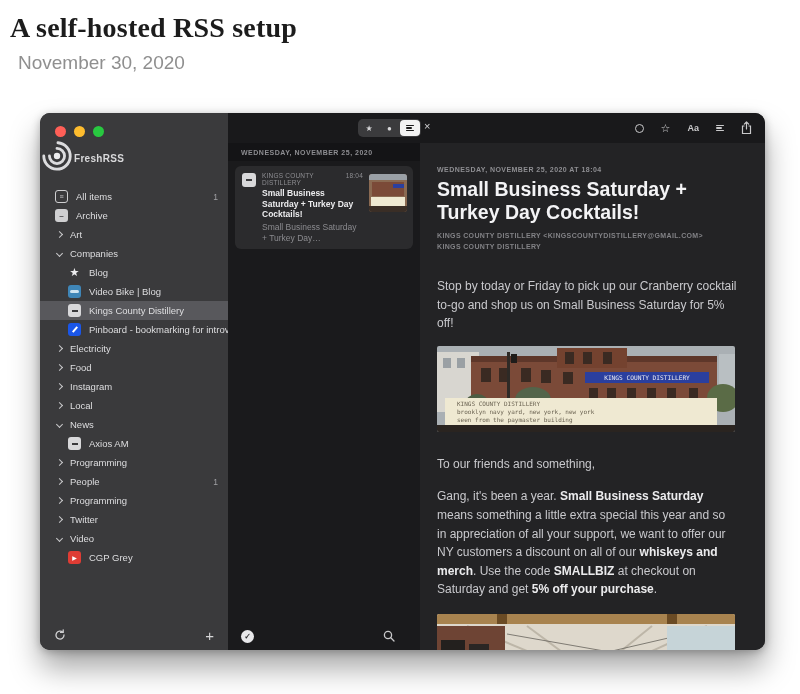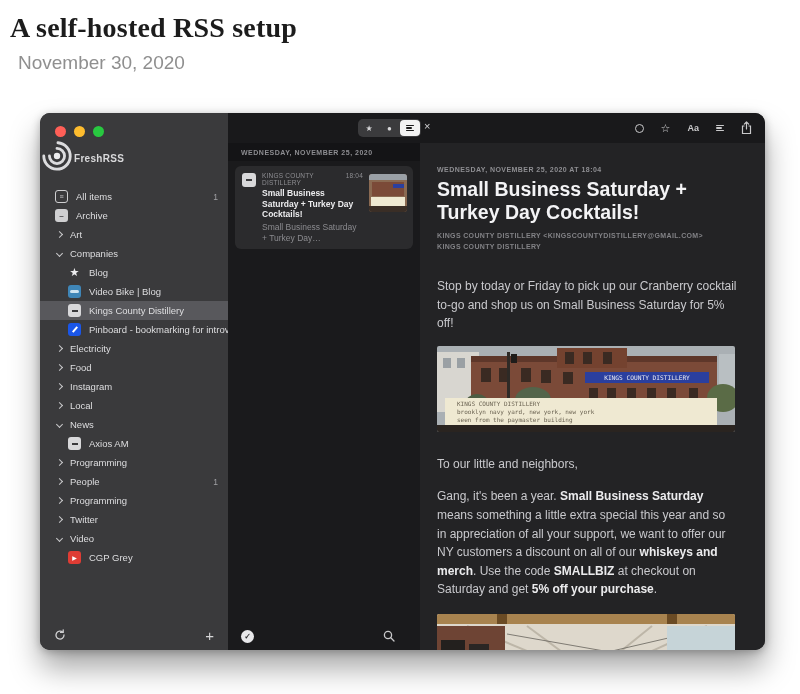--- a/index.html
+++ b/index.html
@@ -348,21 +348,21 @@
               <rect x="8" y="52" width="272" height="27" fill="#efe9d2"></rect>
               <g font-family="DejaVu Sans Mono, monospace" font-size="6" fill="#6b6352">
                 <text x="20" y="60">KINGS COUNTY DISTILLERY</text>
                 <text x="20" y="68">brooklyn navy yard, new york, new york</text>
                 <text x="20" y="76">seen from the paymaster building</text>
               </g>
               <rect x="0" y="79" width="298" height="7" fill="#2a2420"></rect>
             </svg>
           </div>
 
-          <p class="art-p p2">To our little and neighbors,</p>
+          <p class="art-p p2">To our friends and something,</p>
 
           <p class="art-p p3"><span>Gang, it's been a year. </span><b>Small Business Saturday</b><span> means something a little extra special this year and so in appreciation of all your support, we want to offer our NY customers a discount on all of our </span><b>whiskeys and merch</b><span>. Use the code </span><b>SMALLBIZ</b><span> at checkout on Saturday and get </span><b>5% off your purchase</b><span>.</span></p>
 
           <div class="art-img img2">
             <svg width="298" height="104" viewBox="0 0 298 104">
               <rect width="298" height="104" fill="#ded8cc"></rect>
               <rect x="0" y="0" width="298" height="10" fill="#a8834f"></rect>
               <rect x="60" y="0" width="10" height="10" fill="#6b4b24"></rect>
               <rect x="230" y="0" width="10" height="10" fill="#6b4b24"></rect>
               <g stroke="#bdb6a8" stroke-width="2" fill="none">

